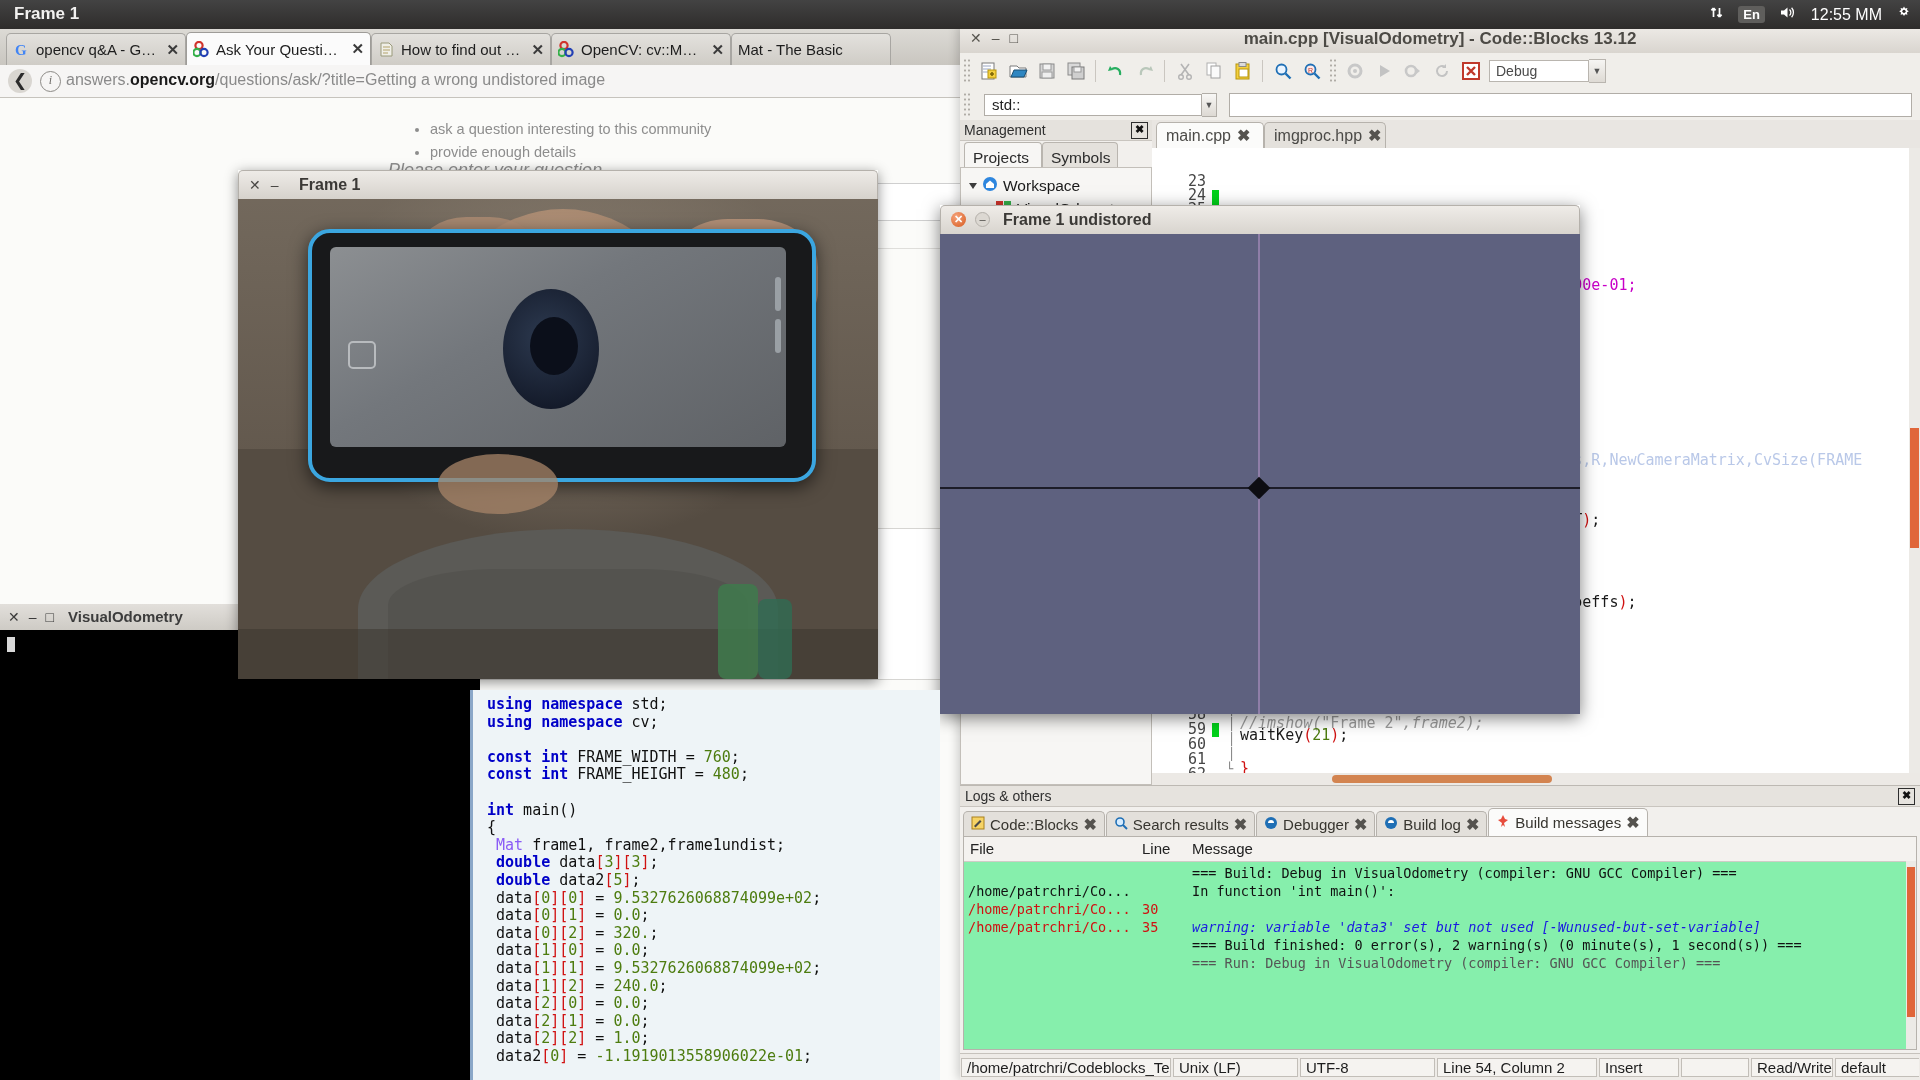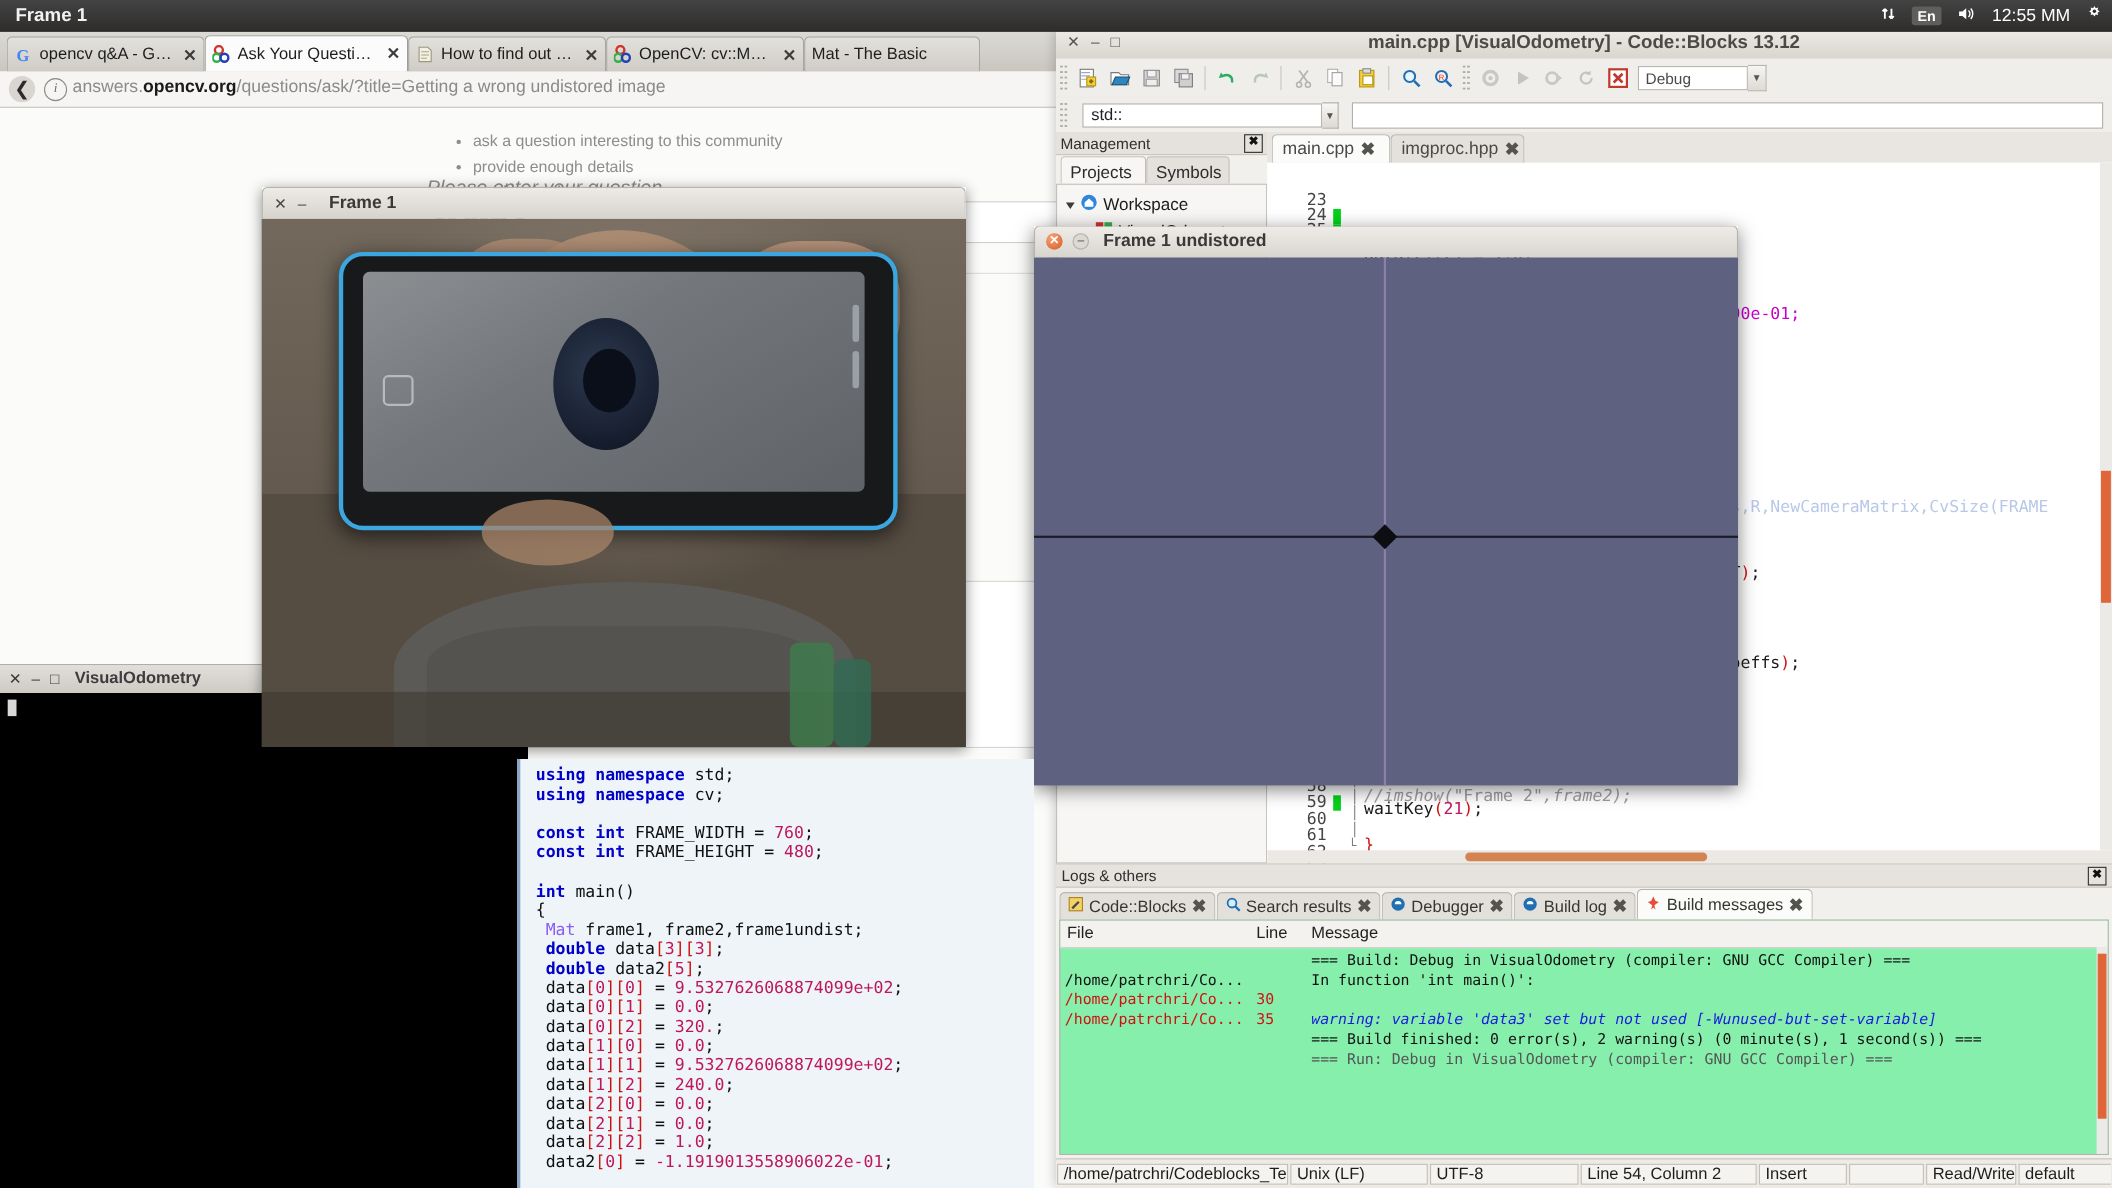--- a/index.html
+++ b/index.html
@@ -142,21 +142,21 @@
   .ed-tab.idle{background:#e4e1dc;}
   .xmark{font-weight:bold;font-size:16px;color:#55534f;}
   #ed-area{position:absolute;left:0;top:28px;width:768px;height:637px;background:#fff;overflow:hidden;
      font-family:"DejaVu Sans Mono",monospace;font-size:15px;}
   .cl{position:absolute;left:0;width:768px;height:14.4px;white-space:pre;}
   .gut{position:absolute;left:0;width:54px;text-align:right;color:#464646;font-size:15px;}
   .mark{position:absolute;left:60px;width:7px;height:14px;background:#00d21a;}
   .fold{position:absolute;left:74px;top:0;width:11px;height:14px;color:#7a7a7a;font-size:12px;}
   .src{position:absolute;left:88px;color:#1a1a1a;}
   .kw{color:#0000c8;font-weight:bold;}
-  .num{color:#be185d;}
+  .num{color:#4d7c0f;}
   .br{color:#d01111;}
   .cm{color:#9d9d9d;font-style:italic;}
   .str{color:#9d9d9d;}
   .pink{color:#c800c8;}
   #ed-hscroll{position:absolute;left:0;bottom:0;width:768px;height:12px;background:#ece9e5;}
   #ed-hscroll i{position:absolute;left:180px;top:2px;width:220px;height:8px;background:#d38450;border-radius:4px;display:block;}
   #ed-vscroll{position:absolute;right:0;top:28px;width:11px;height:625px;background:#eceae6;}
   #ed-vscroll i{position:absolute;left:1px;top:280px;width:9px;height:120px;background:#e0663a;display:block;}
 
   

